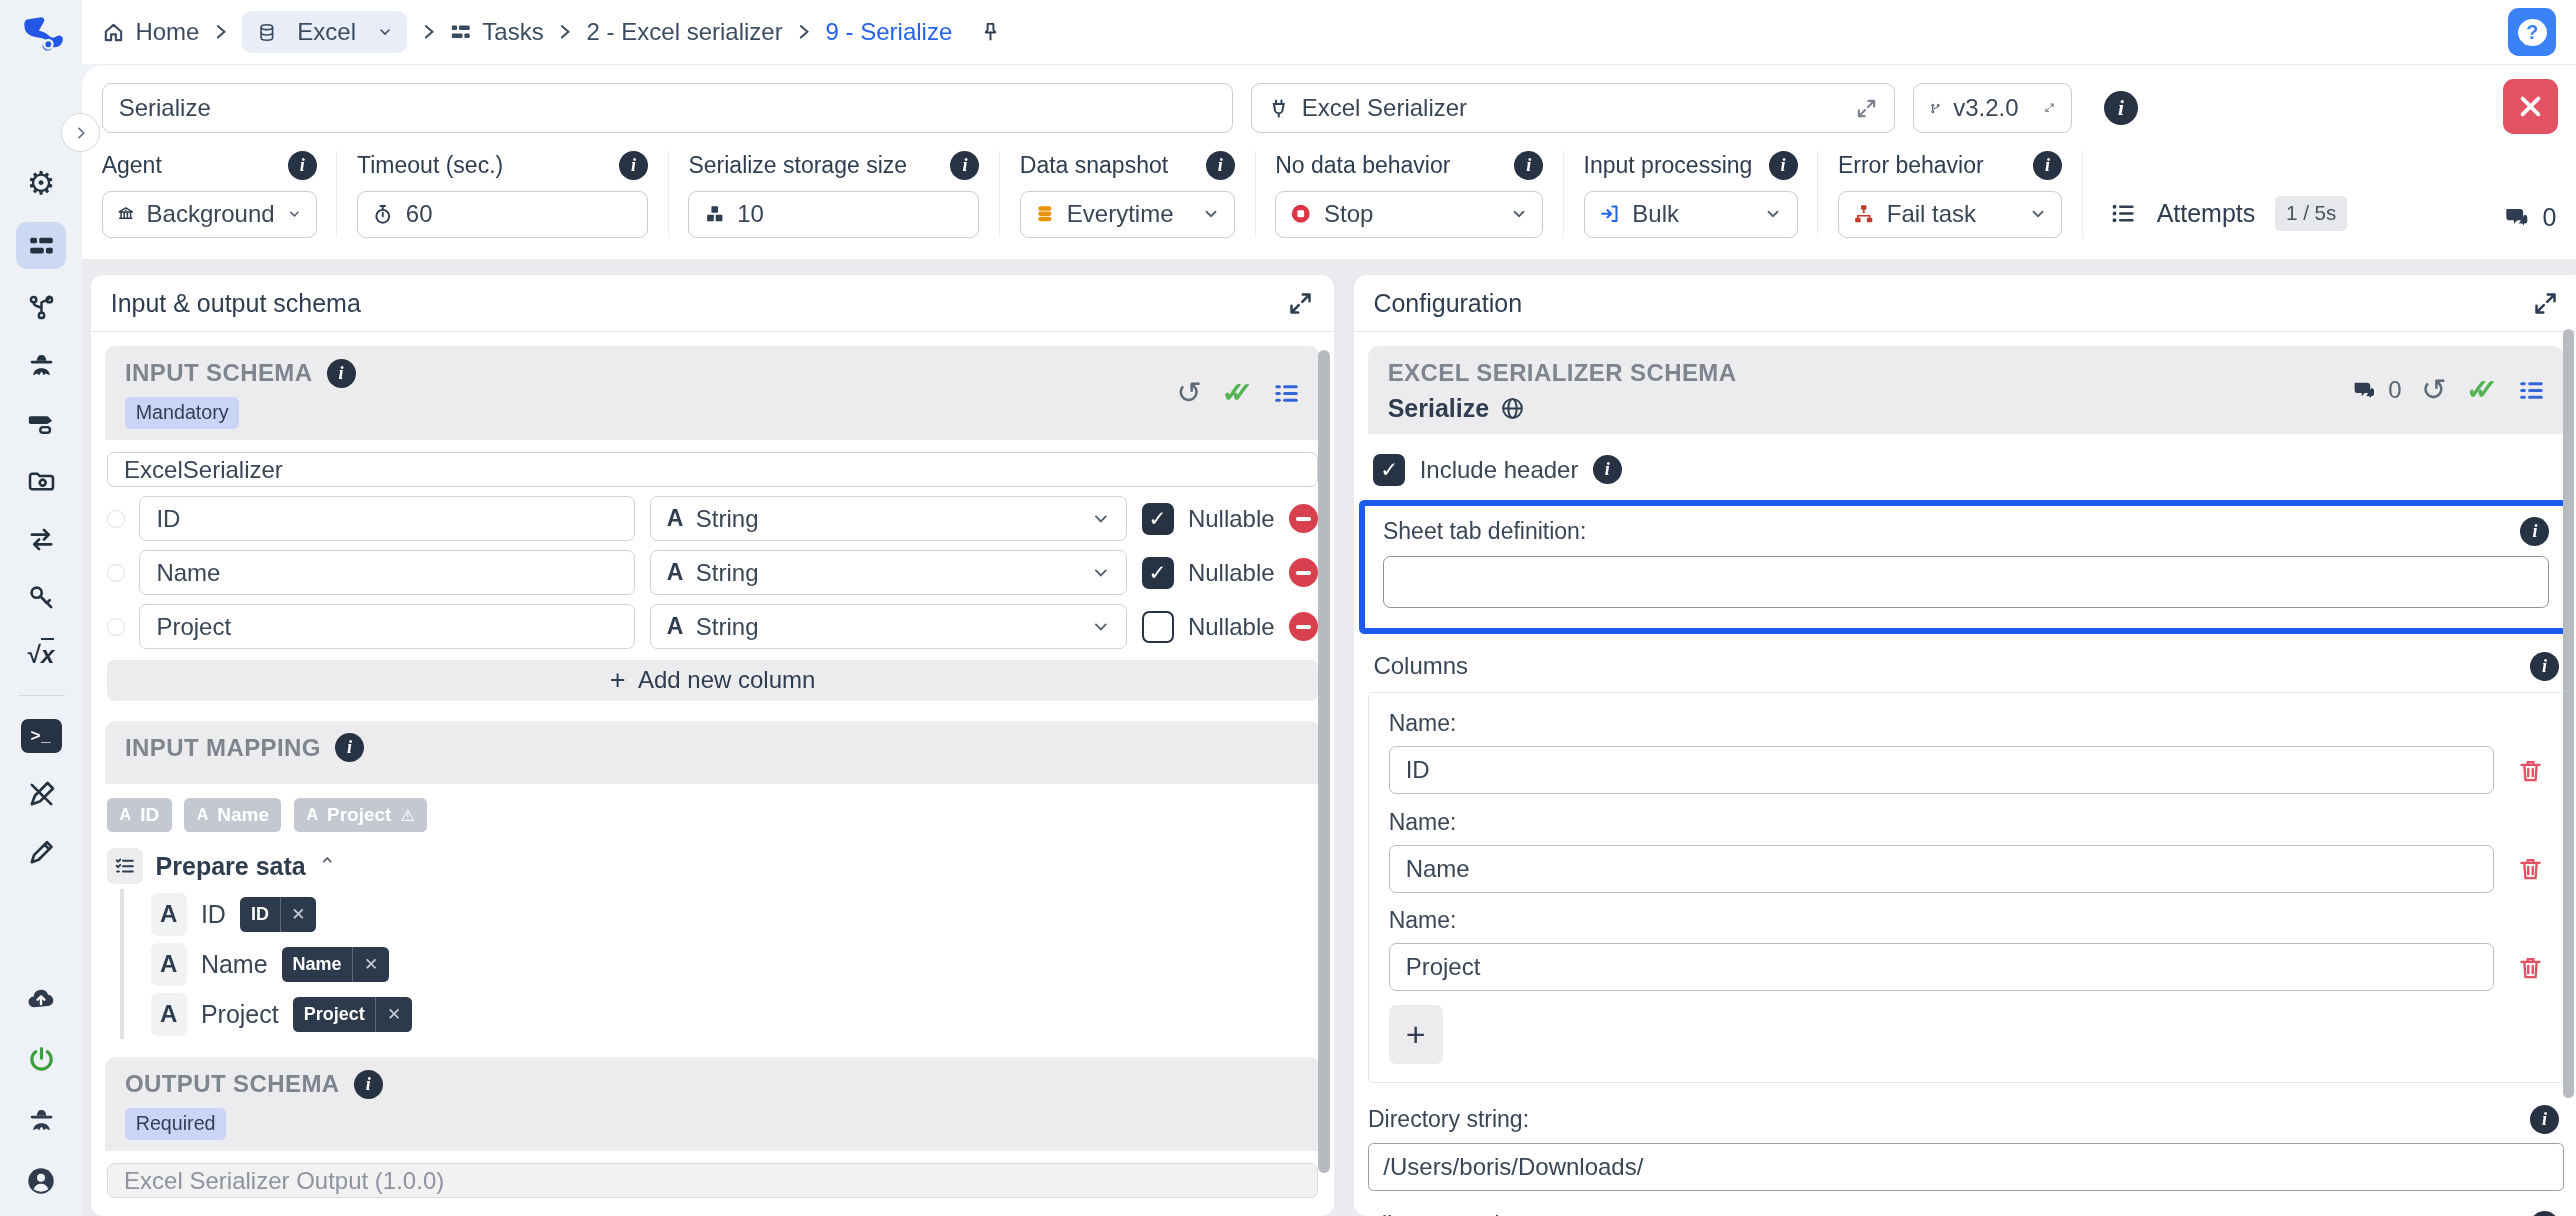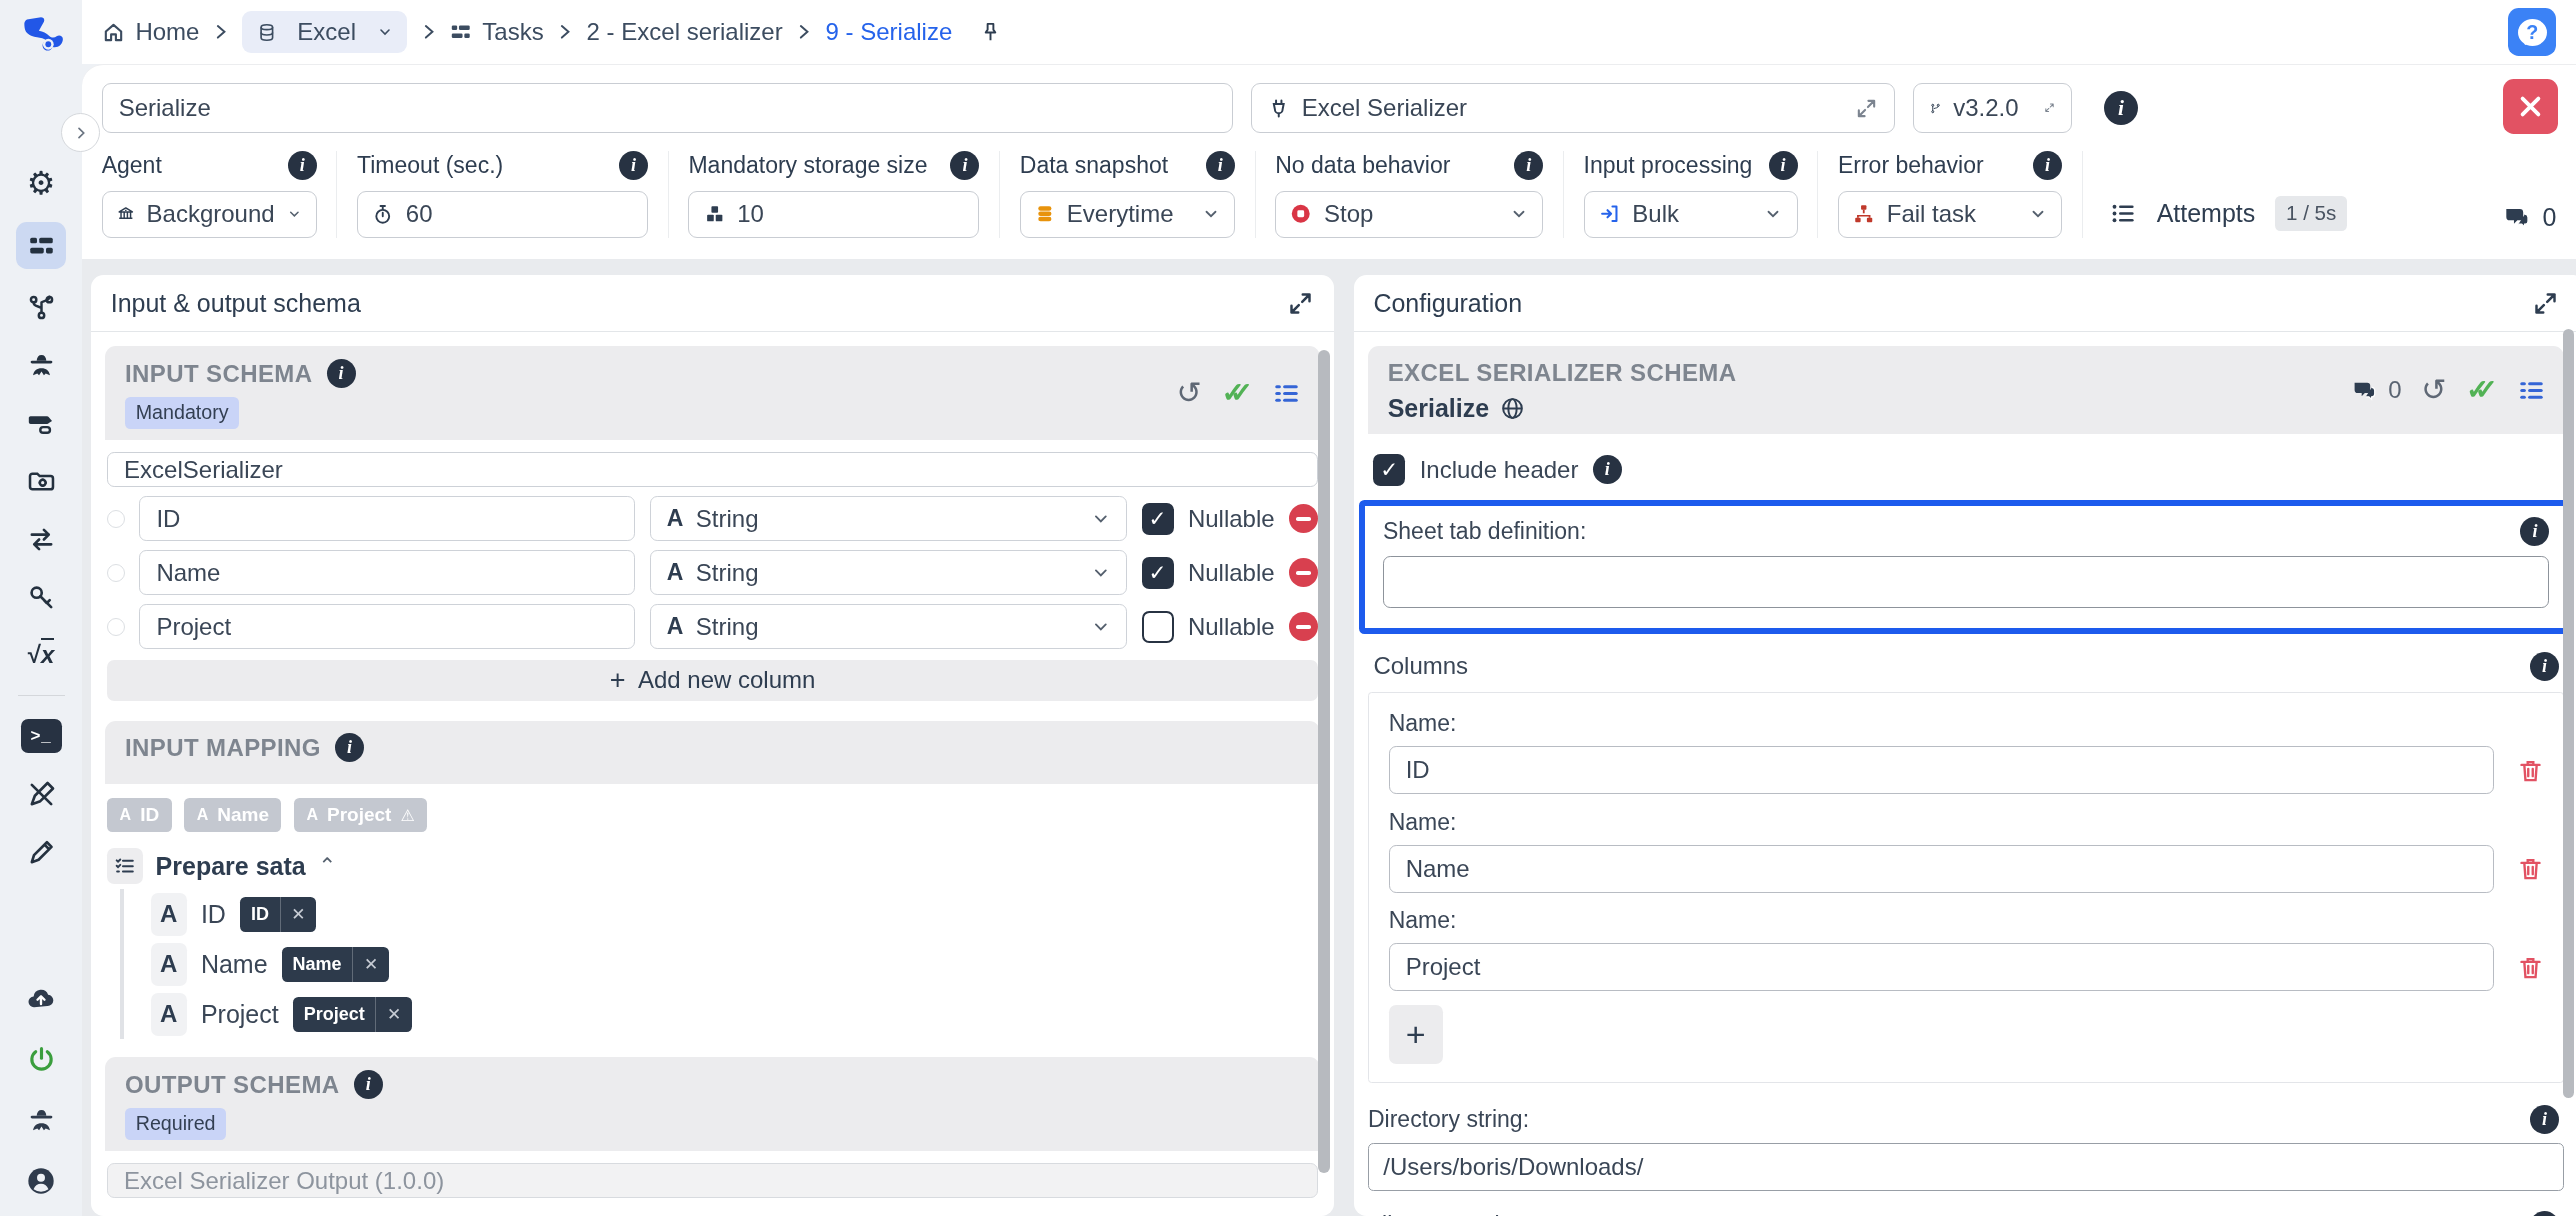--- a/index.html
+++ b/index.html
@@ -83,21 +83,21 @@
            display:flex; flex-direction:column; }
   .panel-left { width:1243px; flex:none; }
   .panel-right { width:1225px; flex:none; border-bottom-right-radius:0; border-top-right-radius:5.4px; }
   .panel-head { height:57px; flex:none; display:flex; align-items:center; justify-content:space-between;
                 padding:0 19.7px; font-size:25px; color:var(--ink); border-bottom:0.9px solid var(--line); }
   .panel-body { flex:1; overflow:hidden; padding:14.3px 14.3px 0; }
   .scroll-thumb { position:absolute; width:11.6px; background:#b7babf; border-radius:6.3px; z-index:4; }
 
   .sec-head { background:var(--secbg); border-radius:10.7px 10.7px 0 0; padding:12.5px 19.7px 10.7px; position:relative; }
   .sec-title { font-weight:bold; color:#7e858f; font-size:24px; letter-spacing:0.4px;
-               display:flex; align-items:flex-end; gap:14.3px; }
+               display:flex; align-items:center; gap:14.3px; }
   .sec-sub { display:flex; align-items:center; gap:10.7px; font-weight:bold; color:var(--ink);
              font-size:25px; margin-top:7.2px; }
   .sec-badge { display:inline-block; margin-top:9px; background:#c9d4f7; color:#333f52;
                font-size:19.7px; padding:4.5px 10.7px; border-radius:5.4px; }
   .sec-icons { position:absolute; right:19.7px; top:50%; transform:translateY(-50%);
                display:flex; align-items:center; gap:19.7px; }
   .undo-glyph { font-family:"DejaVu Sans", sans-serif; font-size:30px; color:#5f6875; line-height:1; }
   .dbl-check { color:var(--green); font-size:28px; font-weight:bold; letter-spacing:-15px;
                padding-right:15px; line-height:1; }
   .cmt-count { font-size:24px; color:#5a6472; display:flex; align-items:center; gap:9px; }
@@ -383,21 +383,21 @@
         <div class="set-input" style="width:291px">
           <svg width="21.5" height="23" viewBox="0 0 24 24" fill="none" stroke="#2e3d50" stroke-width="2.1" stroke-linecap="round">
             <circle cx="12" cy="14" r="7.2"></circle>
               <path d="M12 14v-4M9.5 2.5h5M12 2.5V6"></path>
           </svg>
           <span>60</span>
         </div>
       </div>
       <div class="set-cell">
         <div class="set-label">
-            <span>Mandatory storage size</span>
+            <span>Serialize storage size</span>
             <span class="info-dot i32">i</span>
           </div>
         <div class="set-input" style="width:291px">
           <svg width="21.5" height="21.5" viewBox="0 0 24 24" fill="#2e3d50">
             <rect x="8.3" y="3.5" width="7.4" height="7.4" rx="1"></rect>
               <rect x="3.5" y="13" width="7.4" height="7.4" rx="1"></rect>
               <rect x="13.1" y="13" width="7.4" height="7.4" rx="1"></rect>
           </svg>
           <span>10</span>
         </div>

